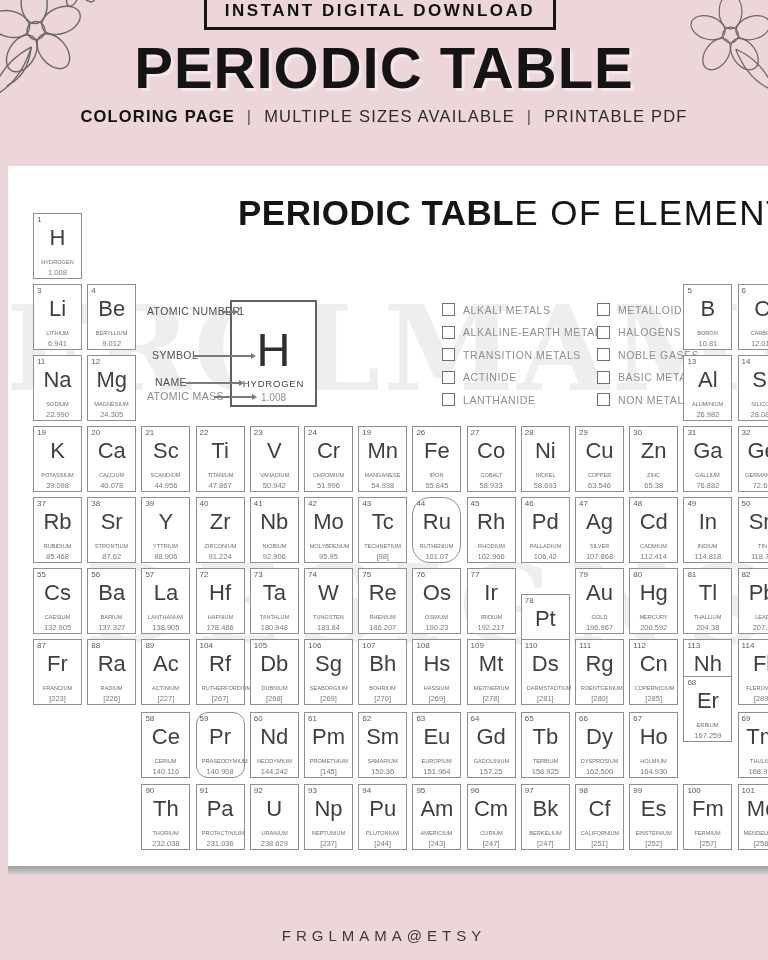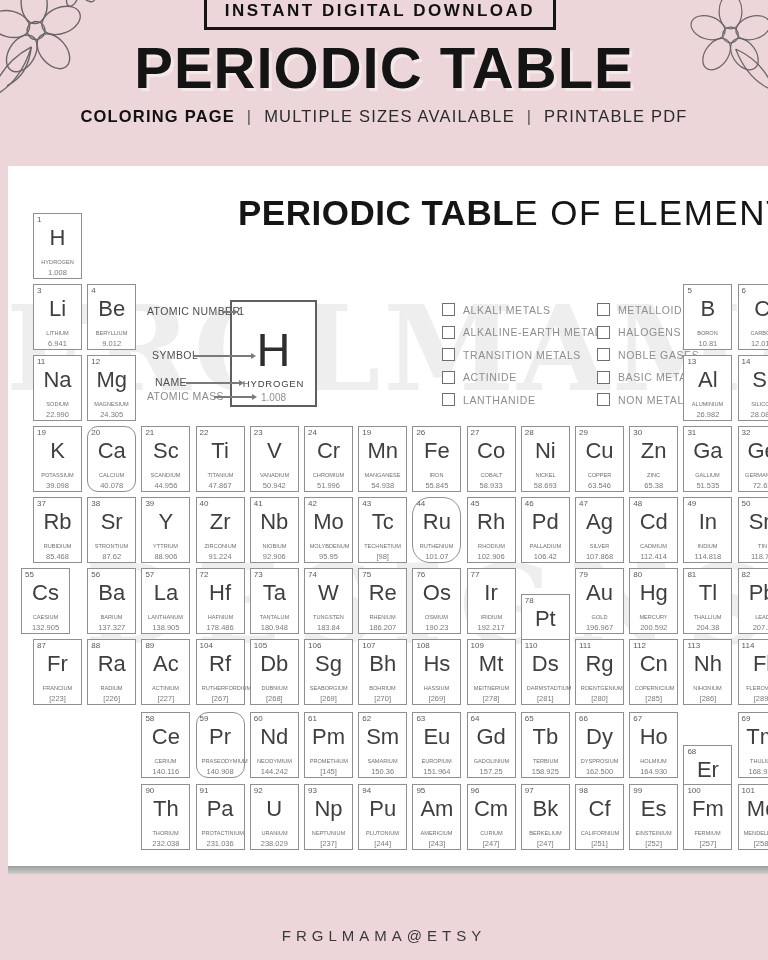--- a/index.html
+++ b/index.html
@@ -248,21 +248,21 @@
       <span class="sym">Si</span>
       <span class="nm">SILICON</span>
       <span class="ms">28.085</span>
     </div>
     <div class="cell" style="left: 33px; top: 426px;">
       <span class="num">19</span>
       <span class="sym">K</span>
       <span class="nm">POTASSIUM</span>
       <span class="ms">39.098</span>
     </div>
-    <div class="cell" style="left: 87.2px; top: 426px; border-radius: 11px;">
+    <div class="cell" style="left: 87.2px; top: 426px;">
       <span class="num">20</span>
       <span class="sym">Ca</span>
       <span class="nm">CALCIUM</span>
       <span class="ms">40.078</span>
     </div>
     <div class="cell" style="left: 141.4px; top: 426px;">
       <span class="num">21</span>
       <span class="sym">Sc</span>
       <span class="nm">SCANDIUM</span>
       <span class="ms">44.956</span>
@@ -318,21 +318,21 @@
     <div class="cell" style="left: 629.2px; top: 426px;">
       <span class="num">30</span>
       <span class="sym">Zn</span>
       <span class="nm">ZINC</span>
       <span class="ms">65.38</span>
     </div>
     <div class="cell" style="left: 683.4px; top: 426px;">
       <span class="num">31</span>
       <span class="sym">Ga</span>
       <span class="nm">GALLIUM</span>
-      <span class="ms">51.535</span>
+      <span class="ms">76.882</span>
     </div>
     <div class="cell" style="left: 737.6px; top: 426px;">
       <span class="num">32</span>
       <span class="sym">Ge</span>
       <span class="nm">GERMANIUM</span>
       <span class="ms">72.63</span>
     </div>
     <div class="cell" style="left: 33px; top: 497px;">
       <span class="num">37</span>
       <span class="sym">Rb</span>
@@ -410,21 +410,21 @@
       <span class="sym">In</span>
       <span class="nm">INDIUM</span>
       <span class="ms">114.818</span>
     </div>
     <div class="cell" style="left: 737.6px; top: 497px;">
       <span class="num">50</span>
       <span class="sym">Sn</span>
       <span class="nm">TIN</span>
       <span class="ms">118.71</span>
     </div>
-    <div class="cell" style="left: 21px; top: 568px;">
+    <div class="cell" style="left: 33px; top: 568px;">
       <span class="num">55</span>
       <span class="sym">Cs</span>
       <span class="nm">CAESIUM</span>
       <span class="ms">132.905</span>
     </div>
     <div class="cell" style="left: 87.2px; top: 568px;">
       <span class="num">56</span>
       <span class="sym">Ba</span>
       <span class="nm">BARIUM</span>
       <span class="ms">137.327</span>
@@ -638,21 +638,21 @@
       <span class="sym">Dy</span>
       <span class="nm">DYSPROSIUM</span>
       <span class="ms">162.500</span>
     </div>
     <div class="cell" style="left: 629.2px; top: 712px;">
       <span class="num">67</span>
       <span class="sym">Ho</span>
       <span class="nm">HOLMIUM</span>
       <span class="ms">164.930</span>
     </div>
-    <div class="cell" style="left: 683.4px; top: 745px;">
+    <div class="cell" style="left: 683.4px; top: 676px;">
       <span class="num">68</span>
       <span class="sym">Er</span>
       <span class="nm">ERBIUM</span>
       <span class="ms">167.259</span>
     </div>
     <div class="cell" style="left: 737.6px; top: 712px;">
       <span class="num">69</span>
       <span class="sym">Tm</span>
       <span class="nm">THULIUM</span>
       <span class="ms">168.934</span>

